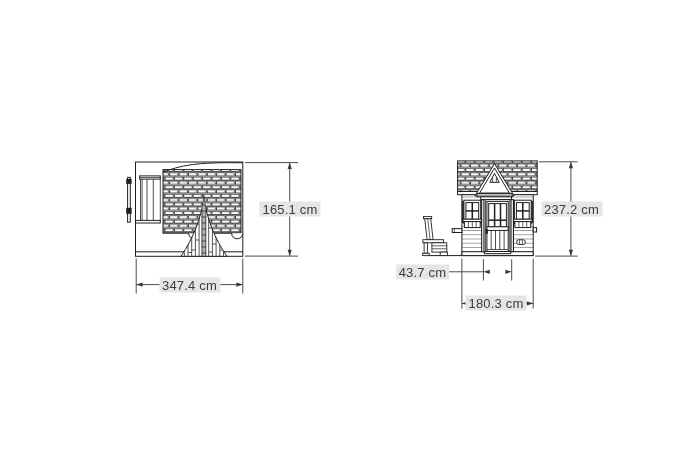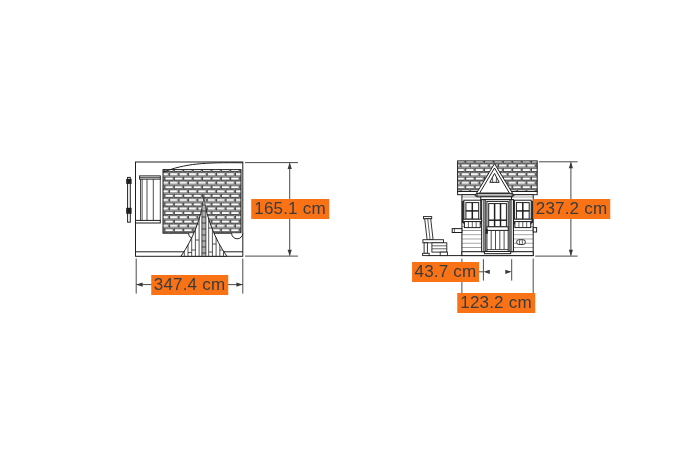--- a/index.html
+++ b/index.html
@@ -1,20 +1,20 @@
 <!DOCTYPE html>
 <html><head>
 <meta charset="utf-8">
 <style>
   html,body{margin:0;padding:0;background:#fff;}
   #canvas{position:relative;width:700px;height:450px;background:#fff;overflow:hidden;
           font-family:"Liberation Sans",sans-serif;}
   #art{position:absolute;left:0;top:0;}
-  .dim-label{position:absolute;transform:translate(-50%,-50%);background:#f97316;
-             padding:0 3px;font-size:17px;color:#3b3b3b;white-space:nowrap;
+  .dim-label{position:absolute;transform:translate(-50%,-50%);background:#e5e5e5;
+             padding:0 3px;font-size:13px;color:#3b3b3b;white-space:nowrap;
              letter-spacing:0.2px;}
 </style>
 </head>
 <body>
 
 <div id="canvas">
 
 <svg id="art" width="700" height="450" viewBox="0 0 700 450">
   <defs>
     <pattern id="bricks" width="9.4" height="8.6" patternUnits="userSpaceOnUse">
@@ -227,16 +227,16 @@
       <line x1="461.9" y1="303.4" x2="533.2" y2="303.4"></line>
       <path d="M461.9 303.4 l6.4 -2.1 v4.2 Z" fill="#3a3a3a" stroke="none"></path>
       <path d="M533.2 303.4 l-6.4 -2.1 v4.2 Z" fill="#3a3a3a" stroke="none"></path>
     </g>
   </g>
 </svg>
 
 <span class="dim-label" style="left:290px;top:208.8px;">165.1 cm</span>
 <span class="dim-label" style="left:189.5px;top:284.6px;">347.4 cm</span>
 <span class="dim-label" style="left:571.5px;top:208.8px;">237.2 cm</span>
-<span class="dim-label" style="left:422.5px;top:271.8px;margin-left:23px;">43.7 cm</span>
-<span class="dim-label" style="left:496px;top:303.4px;">123.2 cm</span>
+<span class="dim-label" style="left:422.5px;top:271.8px;">43.7 cm</span>
+<span class="dim-label" style="left:496px;top:303.4px;">180.3 cm</span>
 
 </div>
 
 </body></html>

